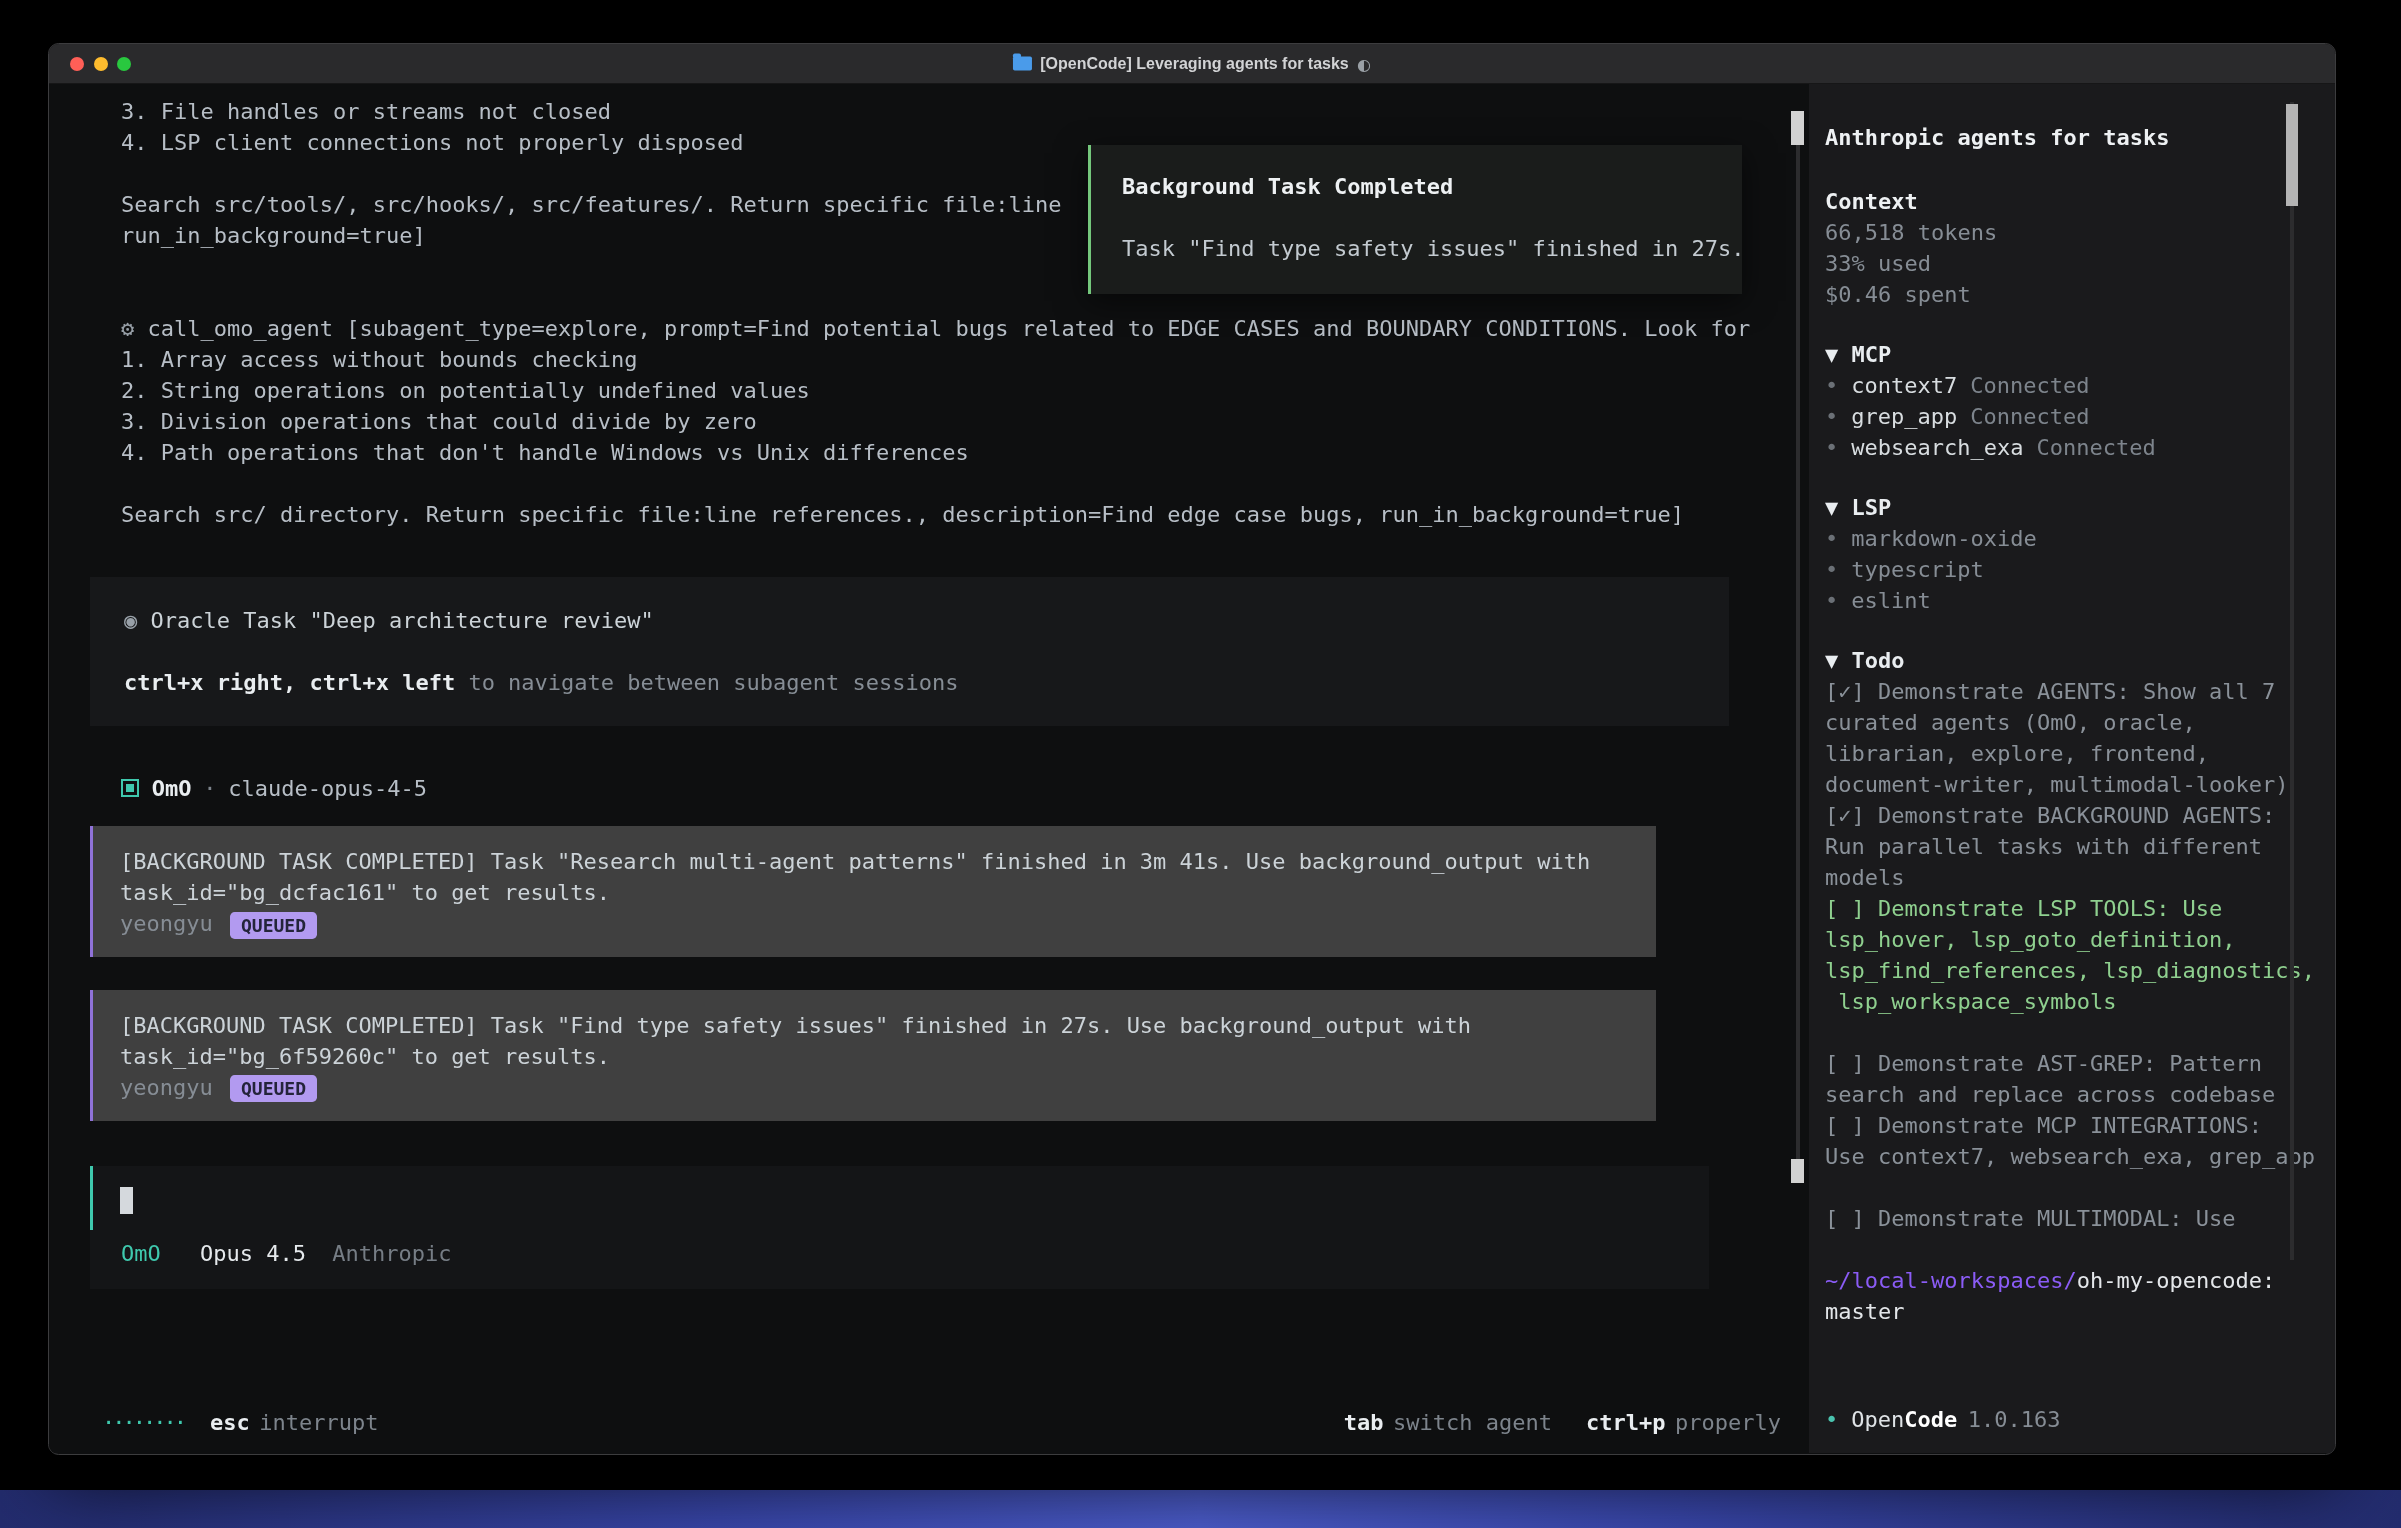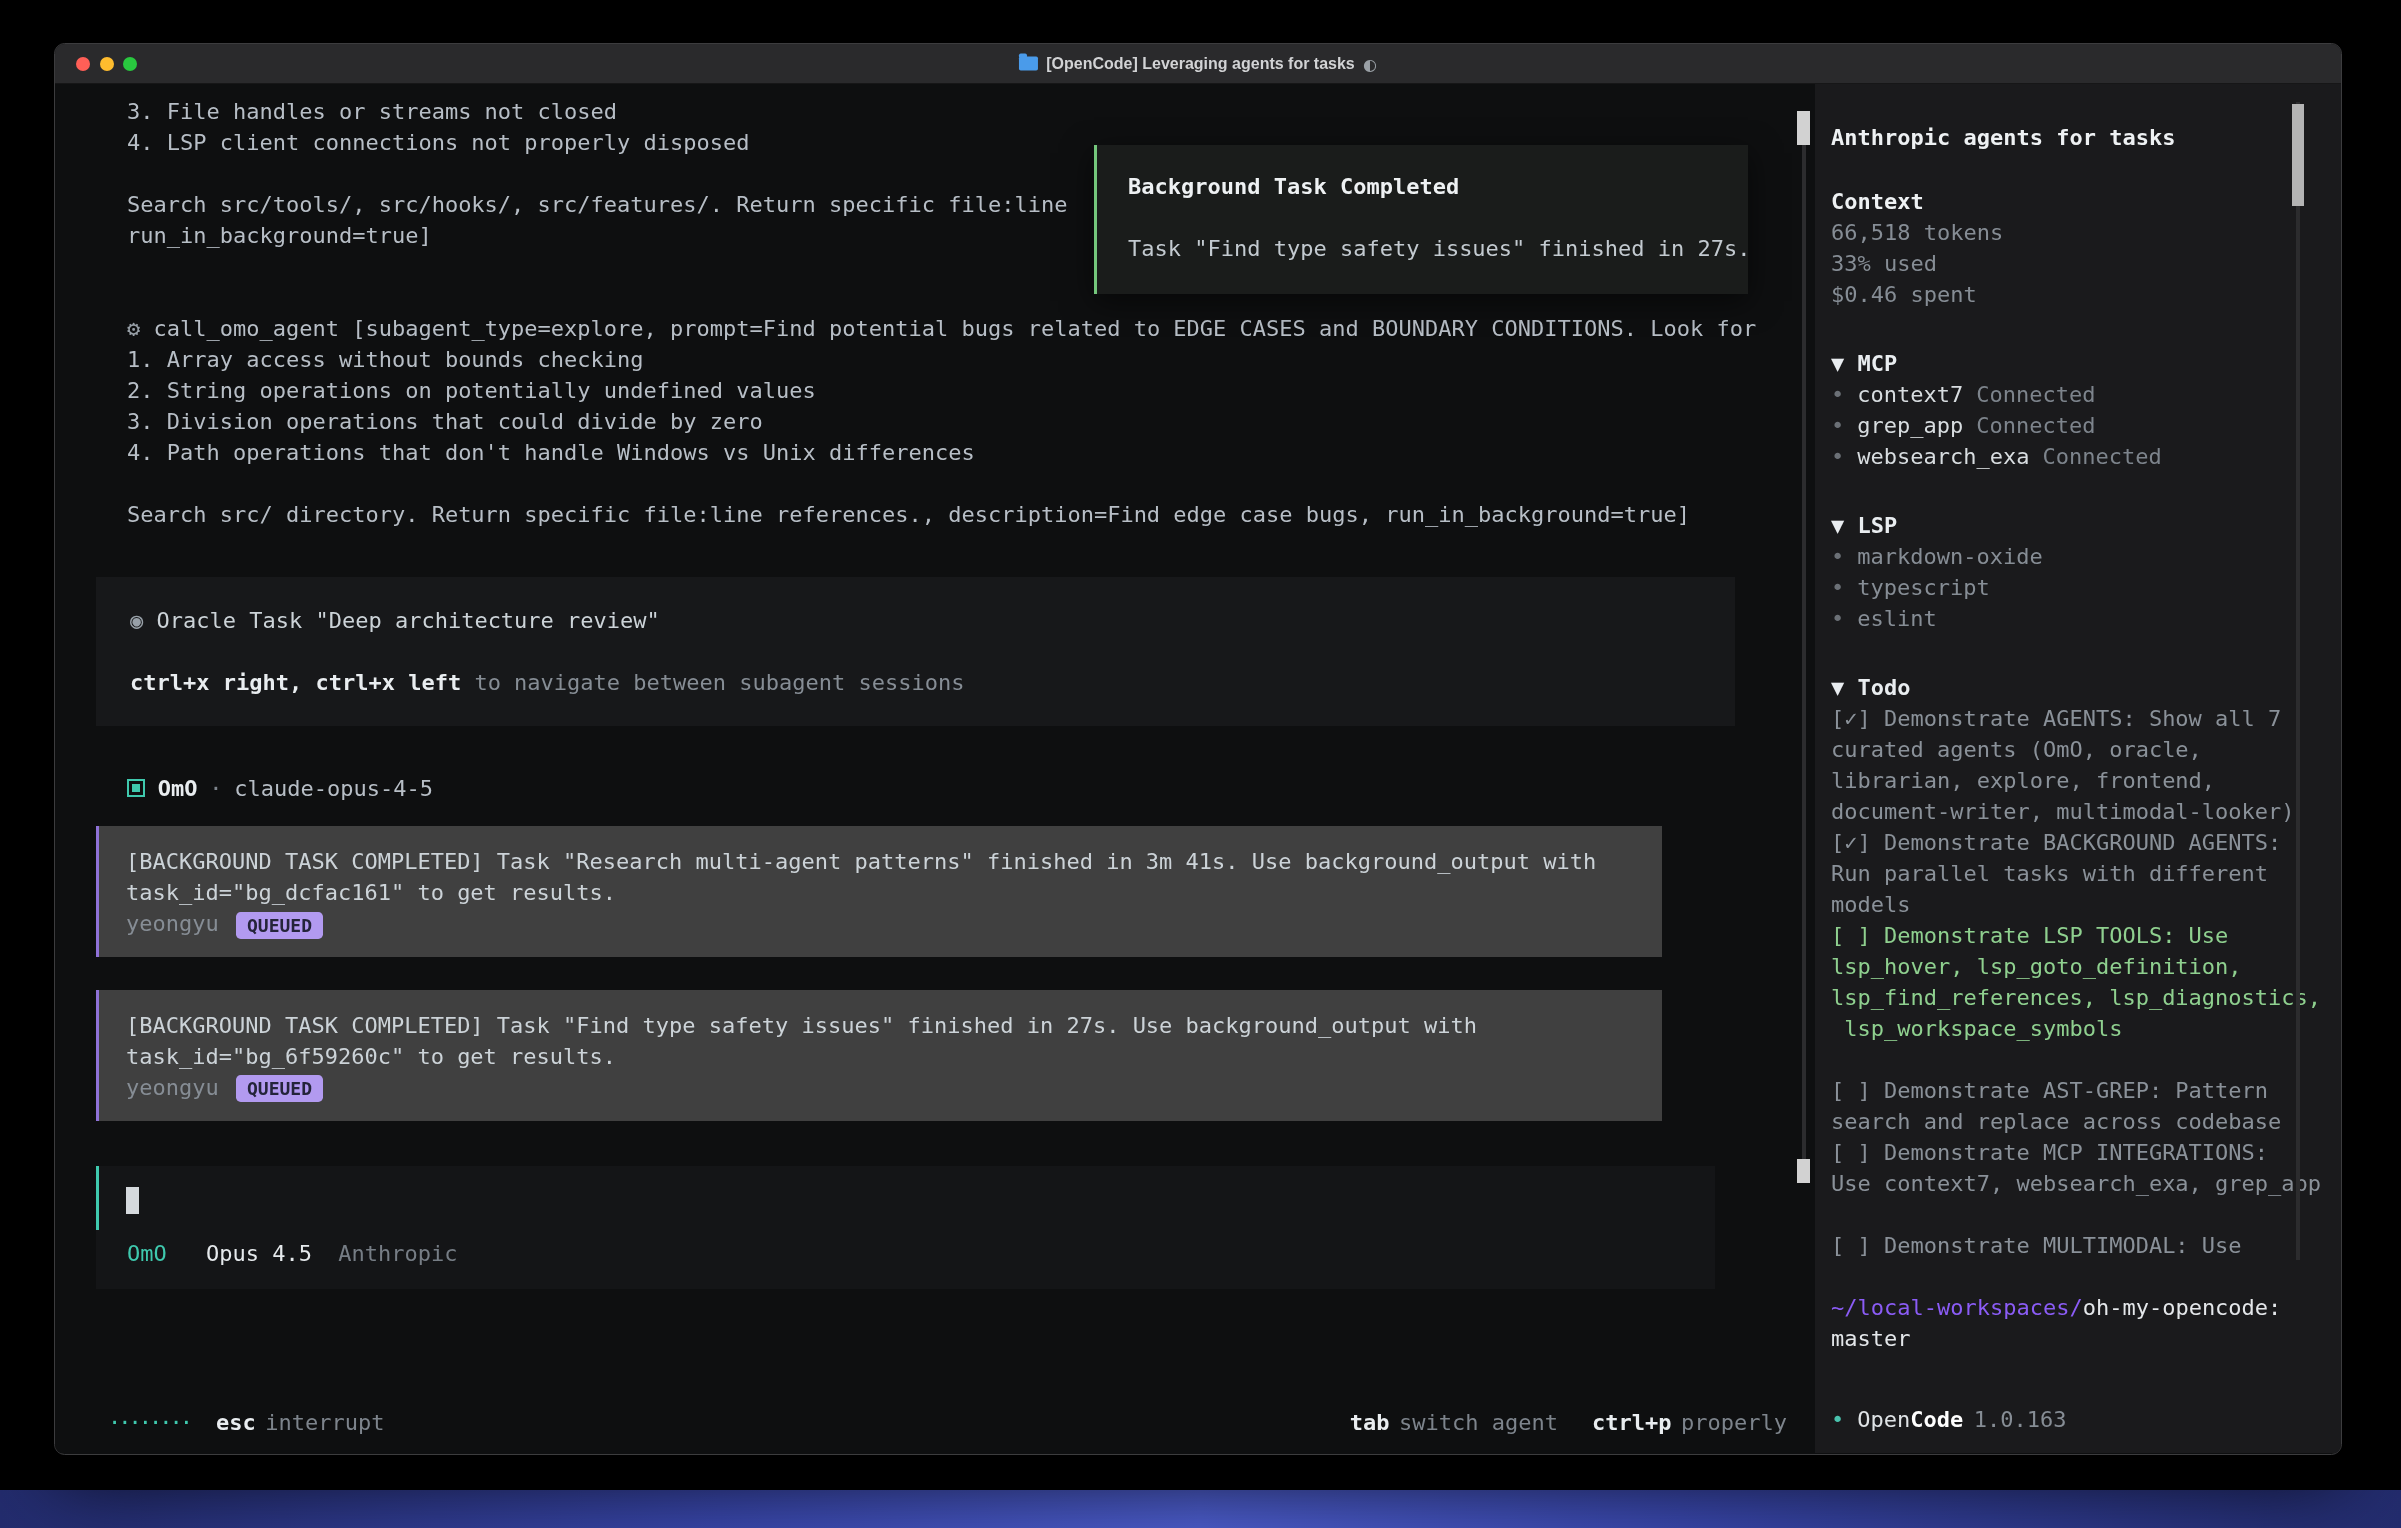--- a/index.html
+++ b/index.html
@@ -7,21 +7,21 @@
   body { position: relative; font-family:"DejaVu Sans Mono", monospace; }
 
   
   .wallpaper-strip{
     position:absolute; left:0; right:0; bottom:0; height:38px;
     background:linear-gradient(90deg,#232c6e 0%,#3a48ae 30%,#4d5ecf 50%,#3a48ae 70%,#232c6e 100%);
   }
 
   
   .window{
-    position:absolute; left:54px; top:43px; width:2288px; height:1412px;
+    position:absolute; left:48px; top:43px; width:2288px; height:1412px;
     border-radius:10.6px; overflow:hidden; background:#0e0f10;
     box-shadow:0 23.6px 83px rgba(0,0,0,.85);
     border:0.6px solid #3c3c3e;
   }
   .titlebar{
     height:40px; background:#2a2a2c; border-bottom:0.6px solid #161617;
     position:relative; display:flex; align-items:center;
   }
   .traffic{ display:flex; align-items:center; padding-left:21px; gap:9.5px; }
   .tl{ width:14px; height:14px; border-radius:50%; display:inline-block; }
@@ -86,21 +86,21 @@
 
   .main-scrollbar{ position:absolute; right:4.7px; top:27px; height:1072px; width:13px; }
   .main-scrollbar::before{ content:""; position:absolute; left:4.7px; top:0; bottom:0; width:3.5px; background:#2c2c2e; }
   .msb-thumb-top{ position:absolute; left:0; top:0; width:13px; height:34px; background:#d2d2d2; }
   .msb-thumb-bottom{ position:absolute; left:0; bottom:0; width:13px; height:23.6px; background:#d2d2d2; }
 
   
   .sidebar{ width:526px; flex-shrink:0; background:#1a1a1c; position:relative;
             padding:38px 17.7px 0 16px; font:22px/31px "DejaVu Sans Mono", monospace; color:#8a9199; overflow:hidden; }
   .sb-title{ font-weight:700; color:#eef1f3; }
-  .sb-block{ margin-top:38px; }
+  .sb-block{ margin-top:29px; }
   .ctx{ margin-top:32.5px; }
   .ctx-heading{ font-weight:700; color:#eef1f3; }
   .ctx-line{ color:#868d95; }
   .sec-head{ font-weight:700; color:#e9edf0; }
   .li-bullet{ color:#6b7076; margin-right:13px; }
   .li-name{ color:#d8dde0; }
   .li-status{ color:#7d848c; margin-left:13px; }
   .li-gray{ color:#868d95; }
   .todo-item{ white-space:pre-wrap; color:#8a9199; width:492px; }
   .todo-item.active{ color:#8fd08f; }

